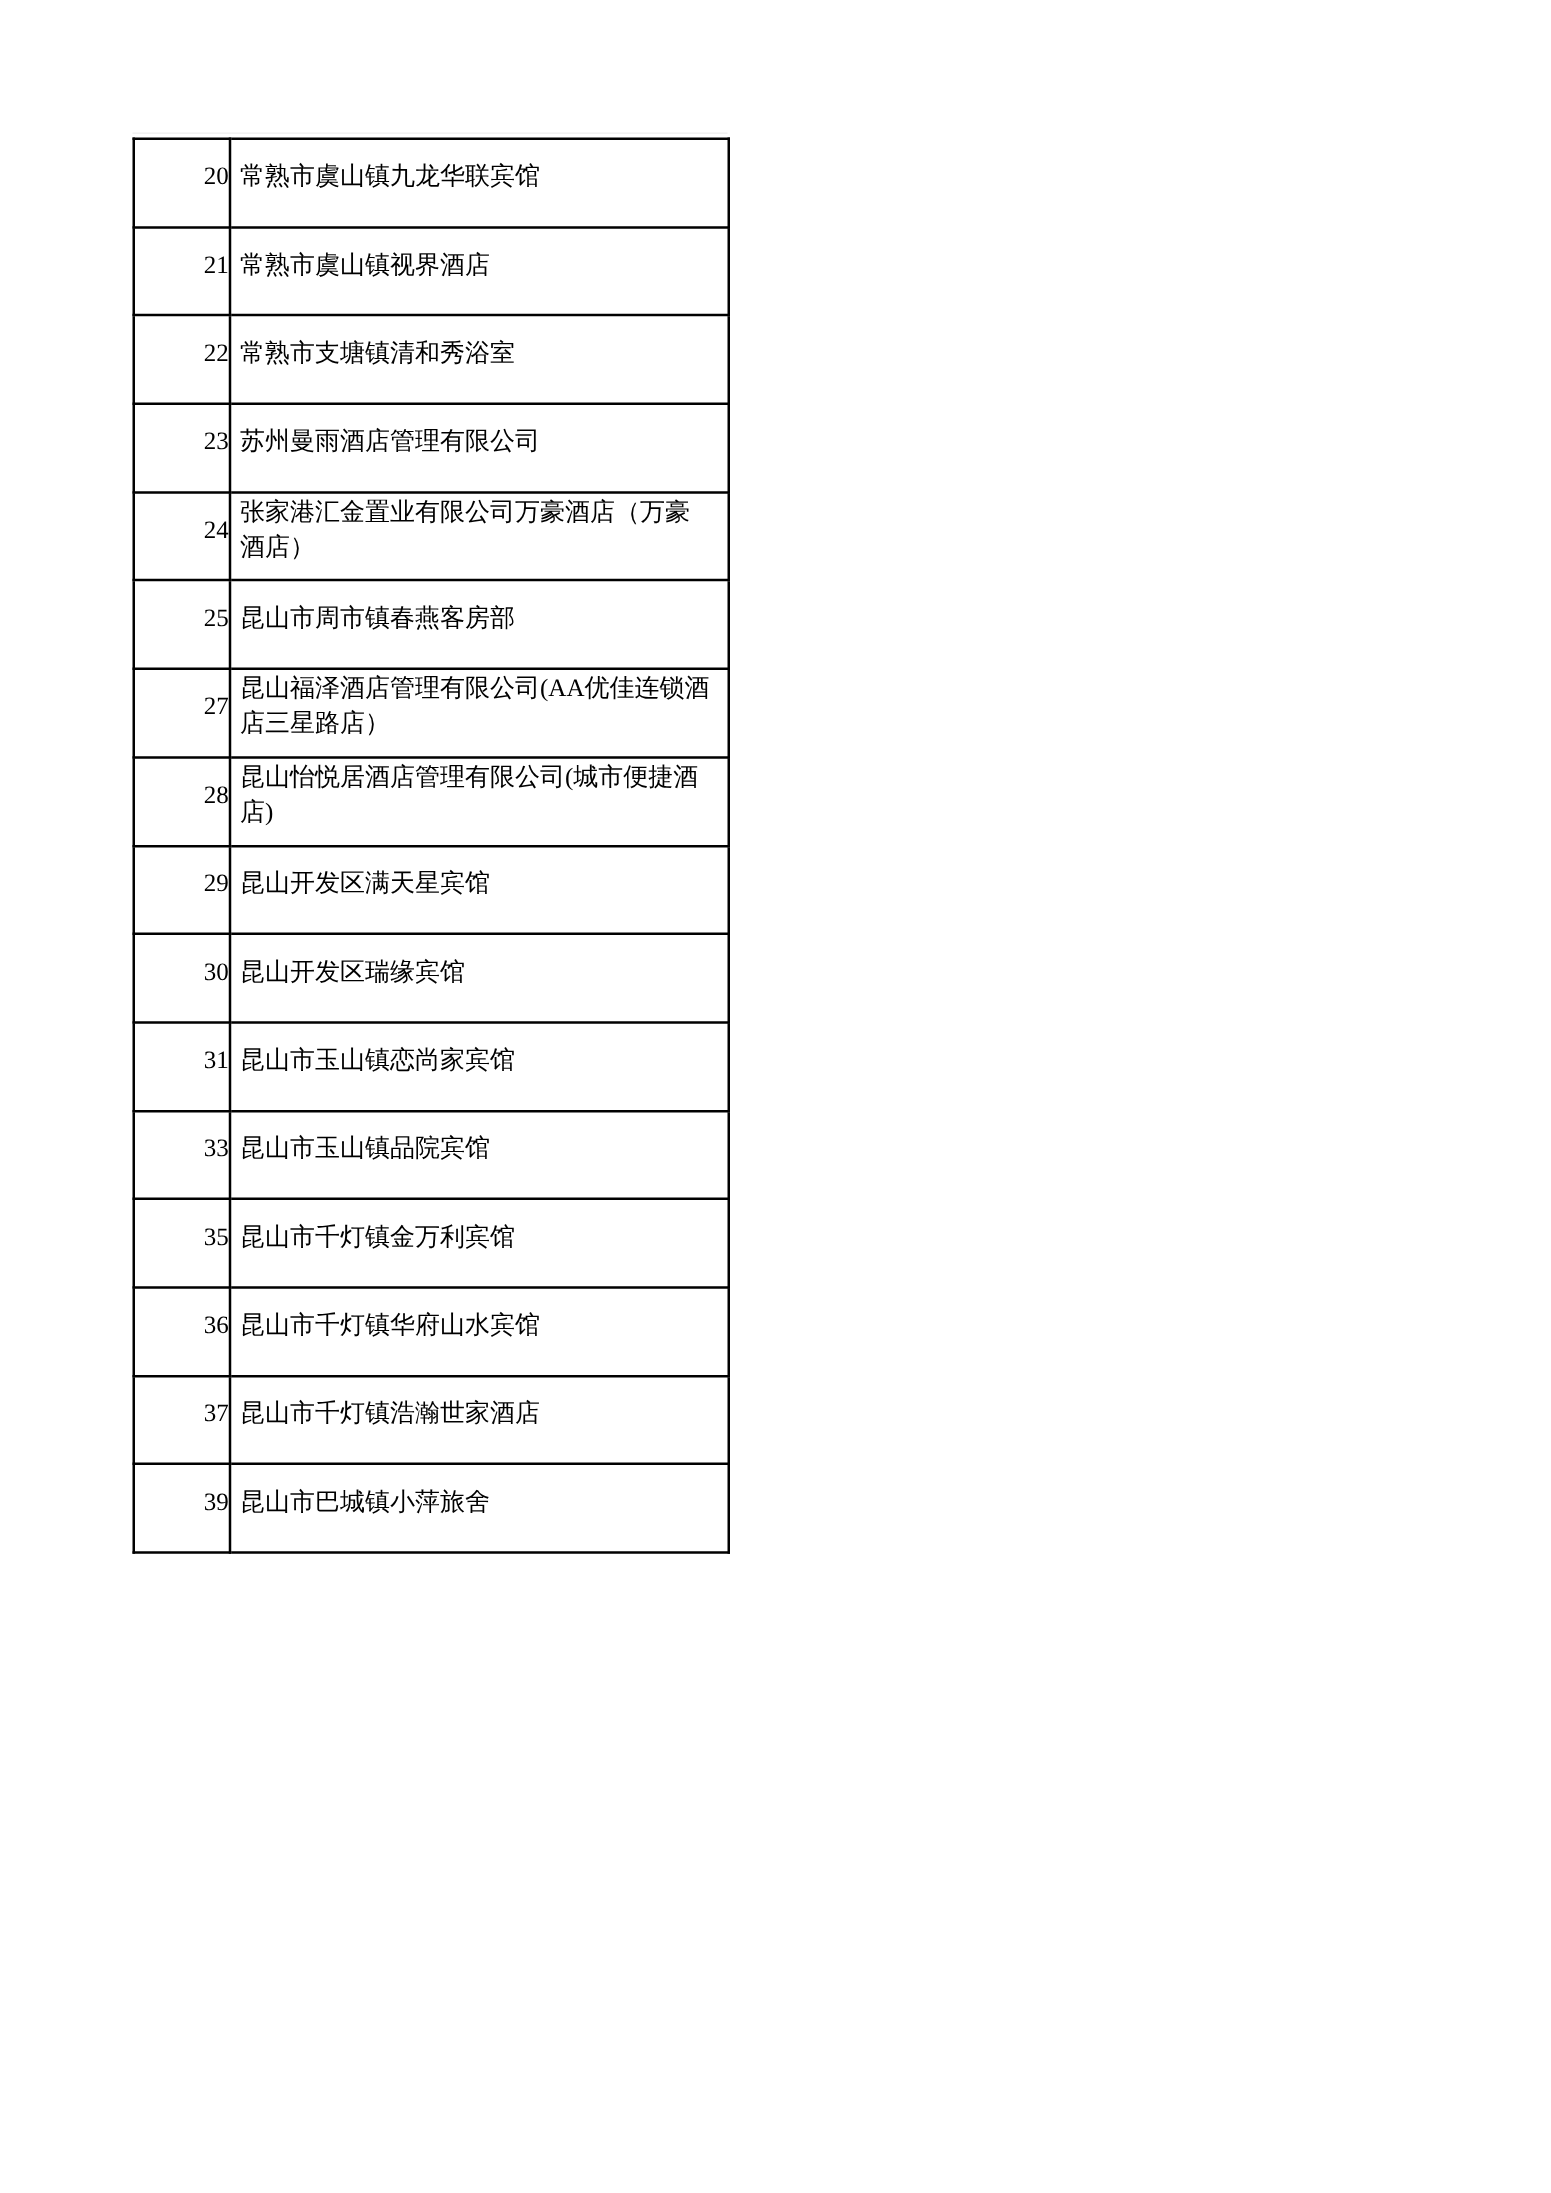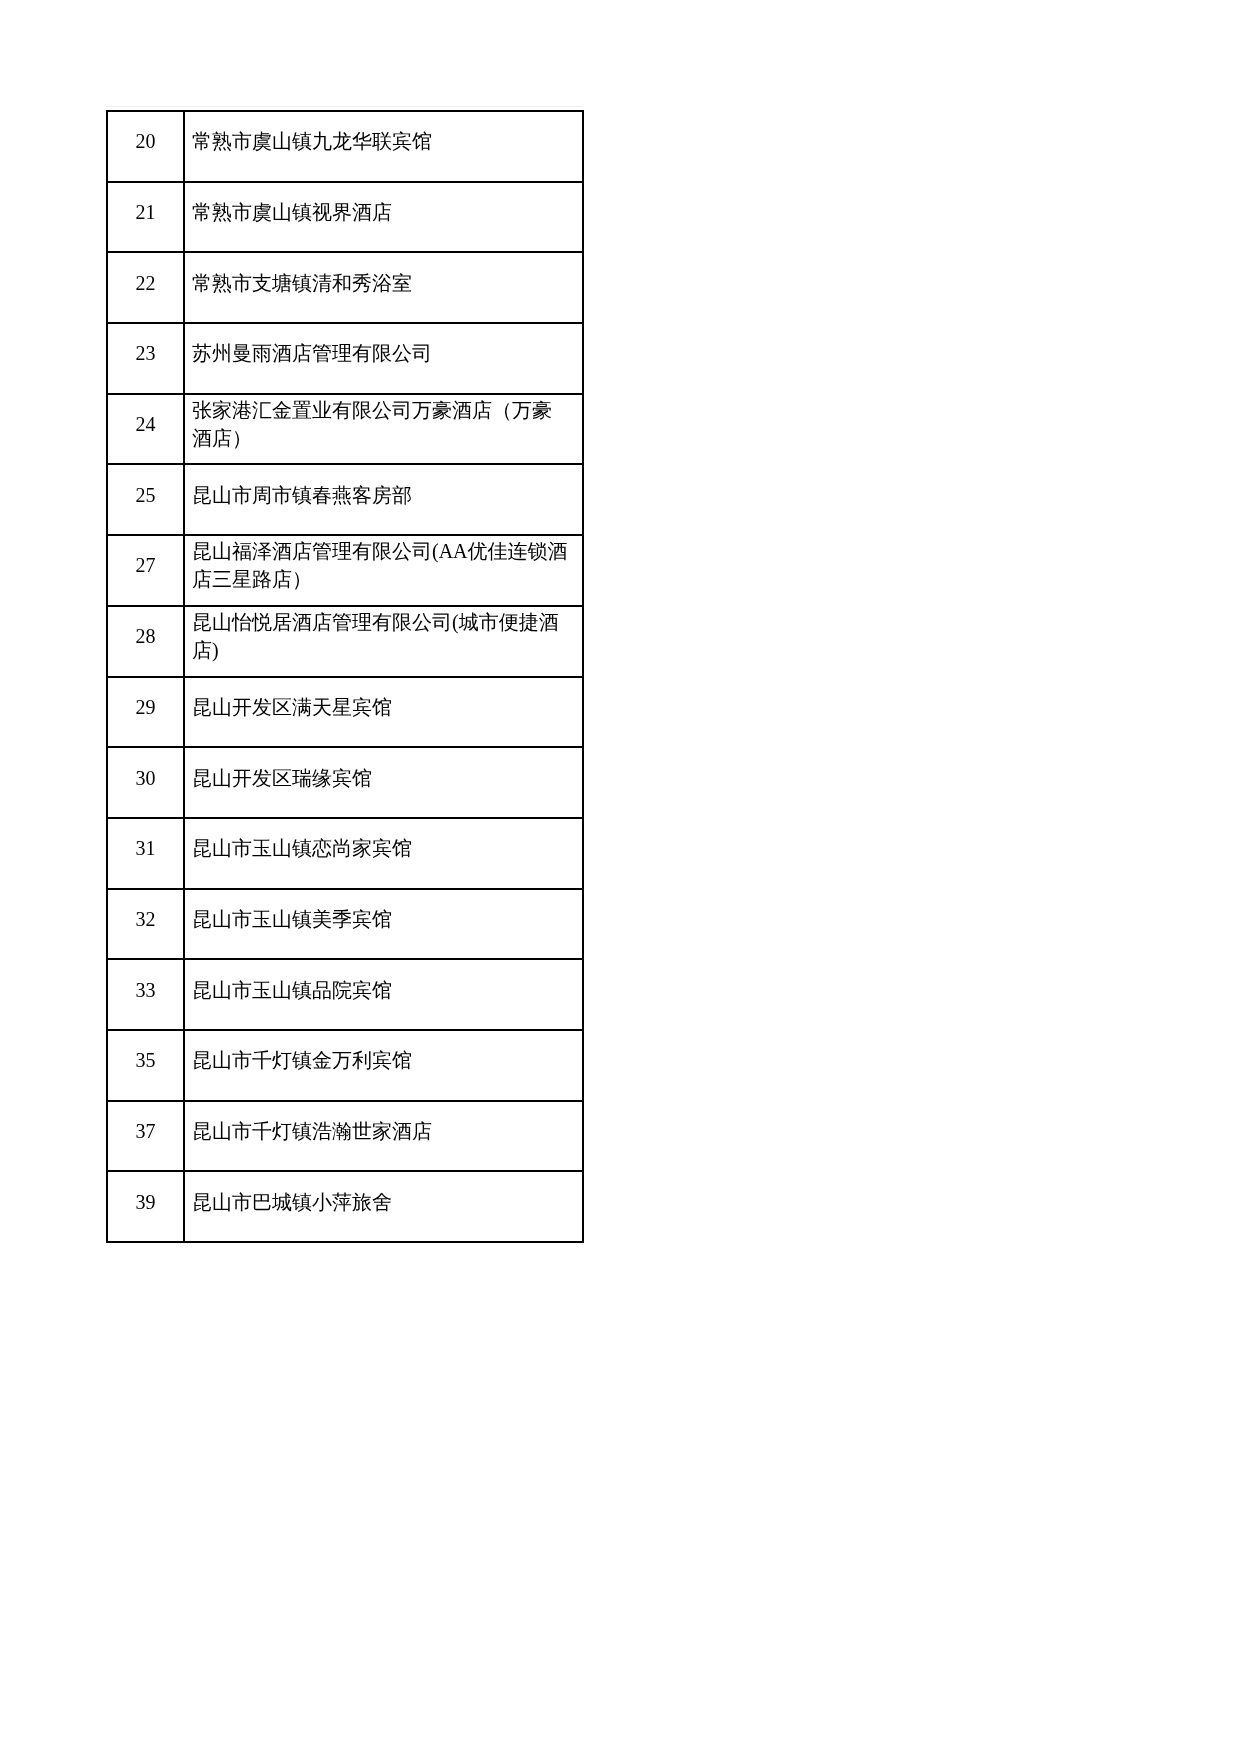--- a/index.html
+++ b/index.html
@@ -40,21 +40,21 @@
     border: 2px solid #000000;
     box-sizing: border-box;
     height: 70.7px;
     vertical-align: middle;
     font-size: 20px;
     line-height: 28px;
     color: #000000;
     overflow: hidden;
   }
   td.num {
-    text-align: center;
+    text-align: right;
     padding: 0 0 10px 0;
     font-size: 19px;
   }
   td.name {
     text-align: left;
     padding: 0 8px 10px 7px;
     white-space: pre-wrap;
     word-break: break-all;
   }
 </style>
@@ -110,30 +110,30 @@
         </tr>
         <tr>
           <td class="num">30</td>
           <td class="name">昆山开发区瑞缘宾馆</td>
         </tr>
         <tr>
           <td class="num">31</td>
           <td class="name">昆山市玉山镇恋尚家宾馆</td>
         </tr>
         <tr>
-          <td class="num">32</td>
-          <td class="name">昆山市玉山镇美季宾馆</td>
-        </tr>
-        <tr>
           <td class="num">33</td>
           <td class="name">昆山市玉山镇品院宾馆</td>
         </tr>
         <tr>
           <td class="num">35</td>
           <td class="name">昆山市千灯镇金万利宾馆</td>
+        </tr>
+        <tr>
+          <td class="num">36</td>
+          <td class="name">昆山市千灯镇华府山水宾馆</td>
         </tr>
         <tr>
           <td class="num">37</td>
           <td class="name">昆山市千灯镇浩瀚世家酒店</td>
         </tr>
         <tr>
           <td class="num">39</td>
           <td class="name">昆山市巴城镇小萍旅舍</td>
         </tr>
       </tbody>

